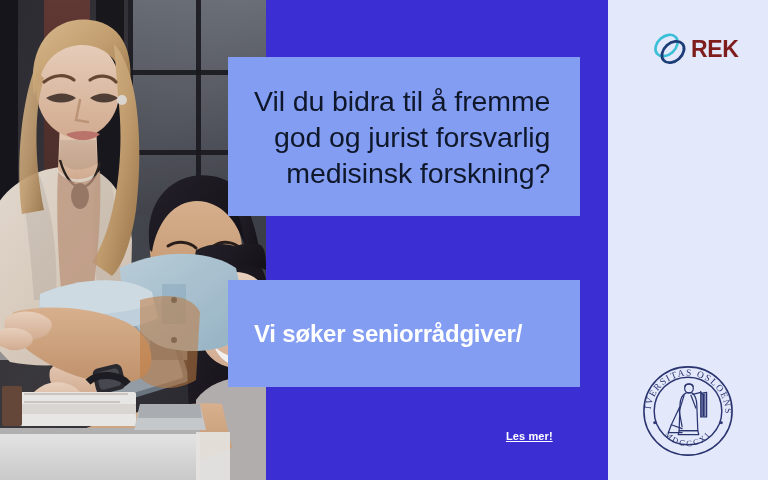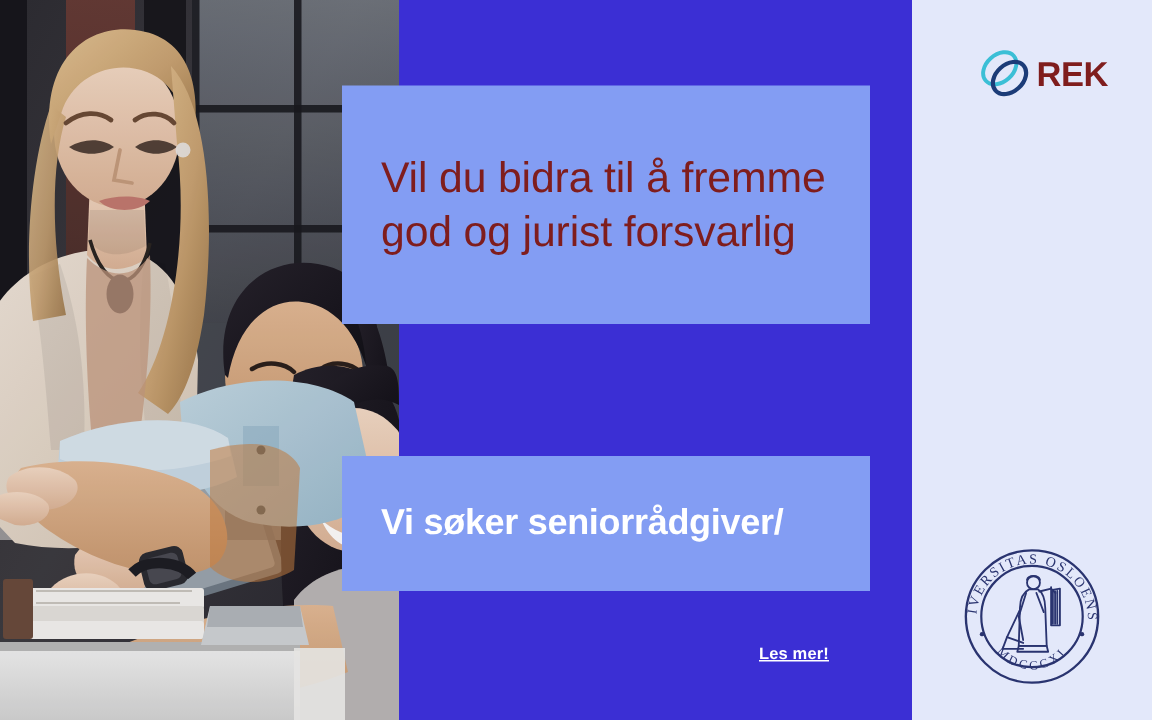--- a/index.html
+++ b/index.html
@@ -40,30 +40,30 @@
     position:absolute;
     background:#839DF3;
     display:flex;
     align-items:center;
   }
   .card-top{
     left:228px; top:57px; width:352px; height:159px;
     padding:0 26px;
   }
   .card-bottom{
-    left:228px; top:280px; width:352px; height:90px;
+    left:228px; top:280px; width:352px; height:107px;
     padding:17px 26px;
-    margin-top:24px;
   }
   .headline{
-    color:#7f1d1d;
+    color:#0f172a;
     font-size:28.5px;
     line-height:36px;
     font-weight:400;
     letter-spacing:-0.1px;
+    text-align:right;
   }
   .subhead{
     color:#ffffff;
     font-size:24px;
     line-height:32px;
     font-weight:700;
     letter-spacing:-0.2px;
   }
 
   
@@ -261,20 +261,21 @@
       <rect x="196" y="432" width="34" height="48" fill="#f1efec" opacity="0.9"></rect>
 
       <rect x="0" y="0" width="266" height="480" fill="#1a1430" opacity="0.05"></rect>
     </svg>
   </div>
 
   <div class="card card-top">
     <div class="headline">
       <span>Vil du bidra til å fremme</span><br>
       <span>god og jurist forsvarlig</span><br>
+      <span>medisinsk forskning?</span>
     </div>
   </div>
 
   <div class="card card-bottom">
     <div class="subhead">
       <span>Vi søker seniorrådgiver/</span><br>
     </div>
   </div>
 
   <a class="cta" href="#">Les mer!</a>

